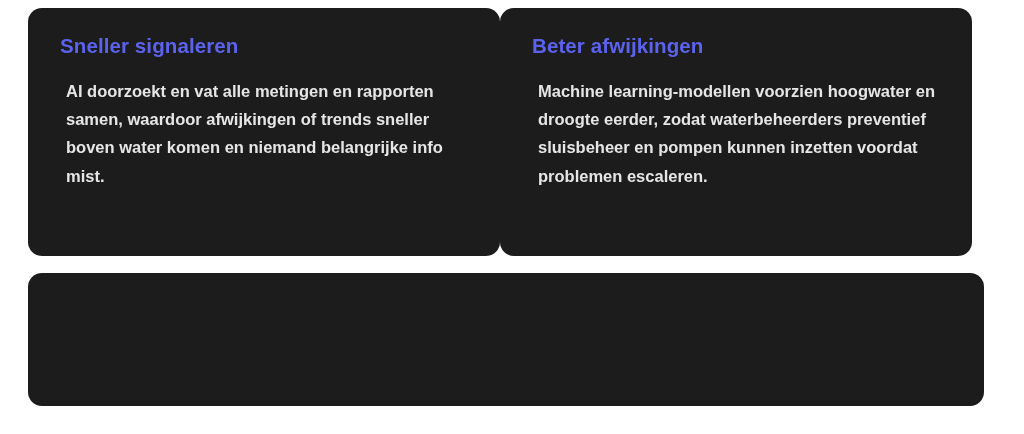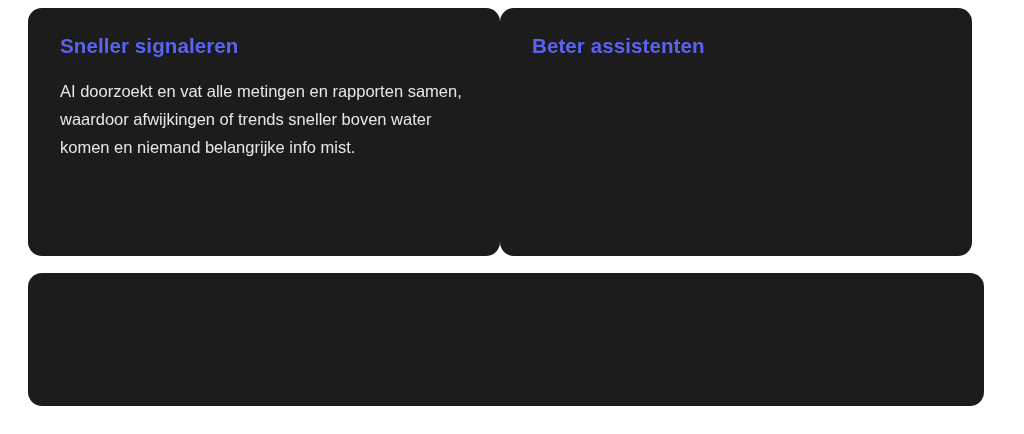--- a/index.html
+++ b/index.html
@@ -48,22 +48,22 @@
     font-size: 20.5px;
     font-weight: bold;
     line-height: 1.2;
     margin: 0 0 18px 0;
     letter-spacing: 0.1px;
   }
   .card-body {
     color: #e6e6e6;
     font-size: 16.5px;
     line-height: 1.72;
-    margin: 0;
-    font-weight: normal;
+    margin: 6px;
+    font-weight: bold;
   }
   .card.full .card-title {
     margin-bottom: 16px;
   }
   .card.full .card-body {
     max-width: 880px;
   }
 </style>
 </head>
 <body>
@@ -71,21 +71,22 @@
 <div class="page">
 
   <div class="row-top">
 
     <div class="card half">
       <h3 class="card-title">Sneller signaleren</h3>
       <p class="card-body">AI doorzoekt en vat alle metingen en rapporten samen, waardoor afwijkingen of trends sneller boven water komen en niemand belangrijke info mist.</p>
     </div>
 
     <div class="card half">
-      <h3 class="card-title">Beter assistenten</h3>
+      <h3 class="card-title">Beter afwijkingen</h3>
+      <p class="card-body">Machine learning-modellen voorzien hoogwater en droogte eerder, zodat waterbeheerders preventief sluisbeheer en pompen kunnen inzetten voordat problemen escaleren.</p>
     </div>
 
   </div>
 
   <div class="card full">
   </div>
 
 </div>
 
 </body></html>

